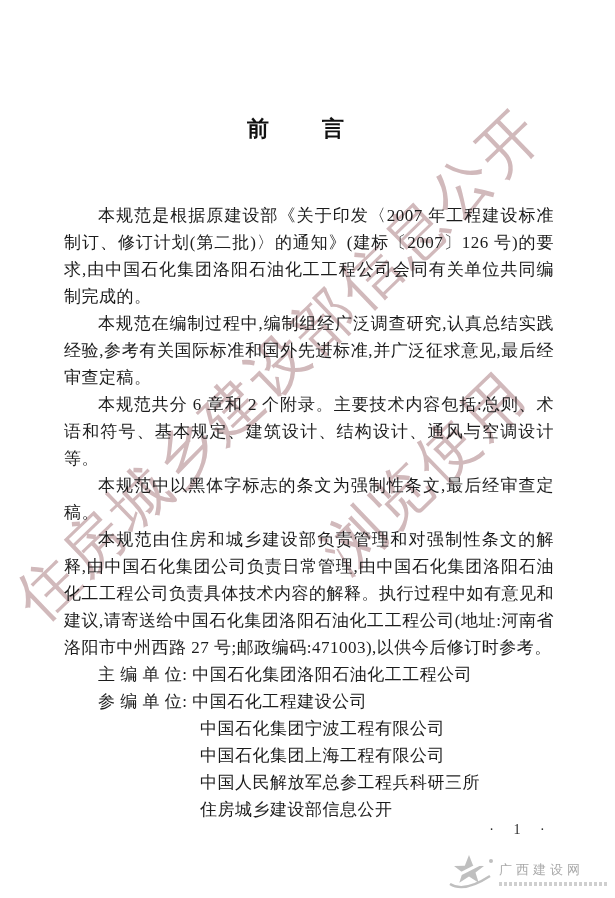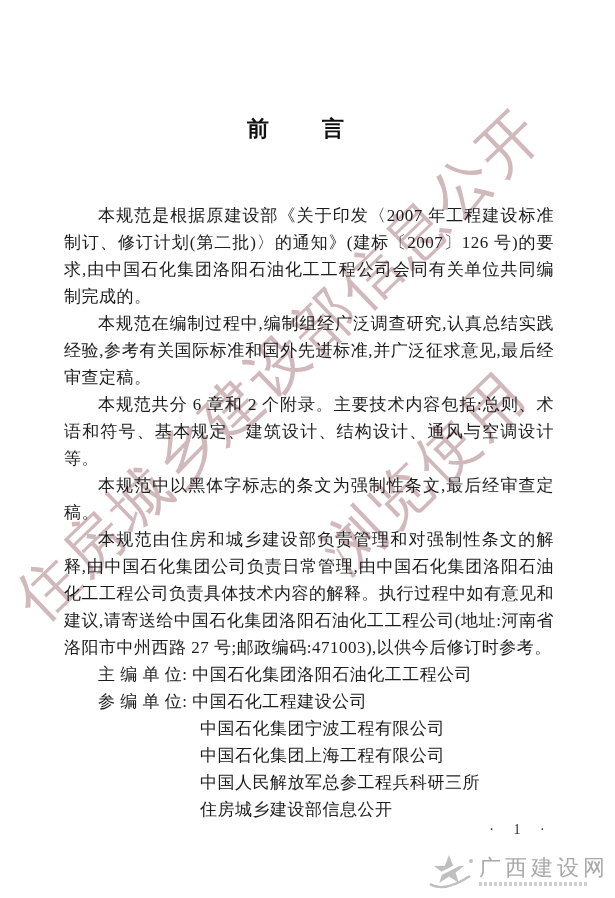--- a/index.html
+++ b/index.html
@@ -56,23 +56,23 @@
     color:#2a2a2a;z-index:2;
   }
   
   .logo{
     position:absolute;right:6px;bottom:6px;
     display:flex;align-items:center;
     z-index:2;opacity:0.9;
   }
   .logo svg{display:block;margin-right:4px;}
   .logo-text{
-    font-size:22px;letter-spacing:4px;
+    font-size:13px;letter-spacing:4px;
     color:#a0a0a0;
-    font-family:Liberation Mono, monospace;
+    font-family:Liberation Serif, serif;
     line-height:18px;
   }
   .logo-tagline{
     margin-top:3px;height:4px;width:110px;
     background:repeating-linear-gradient(90deg,#bdbdbd 0 3px,transparent 3px 5px);
     opacity:0.8;
   }
 </style>
 </head>
 <body>

